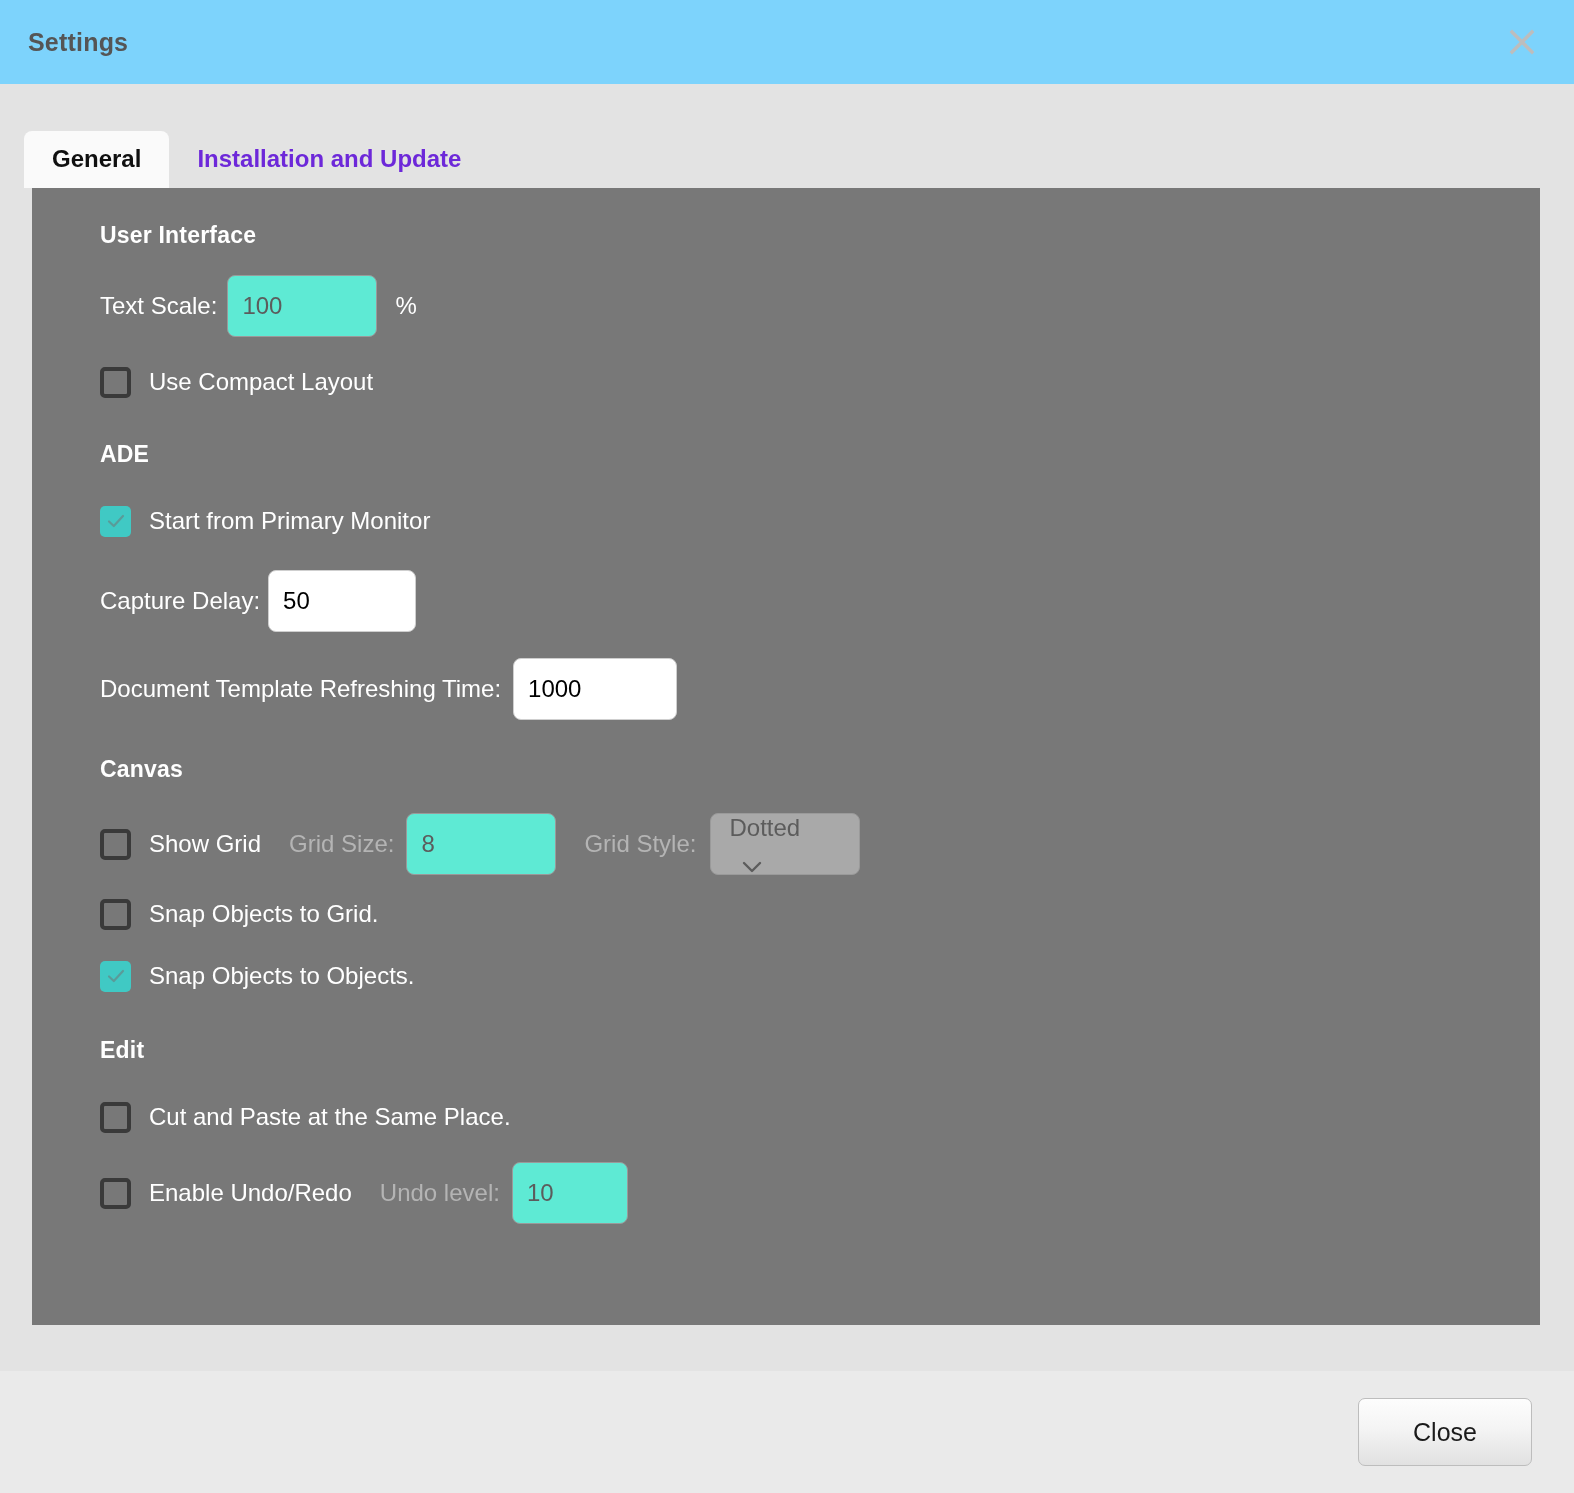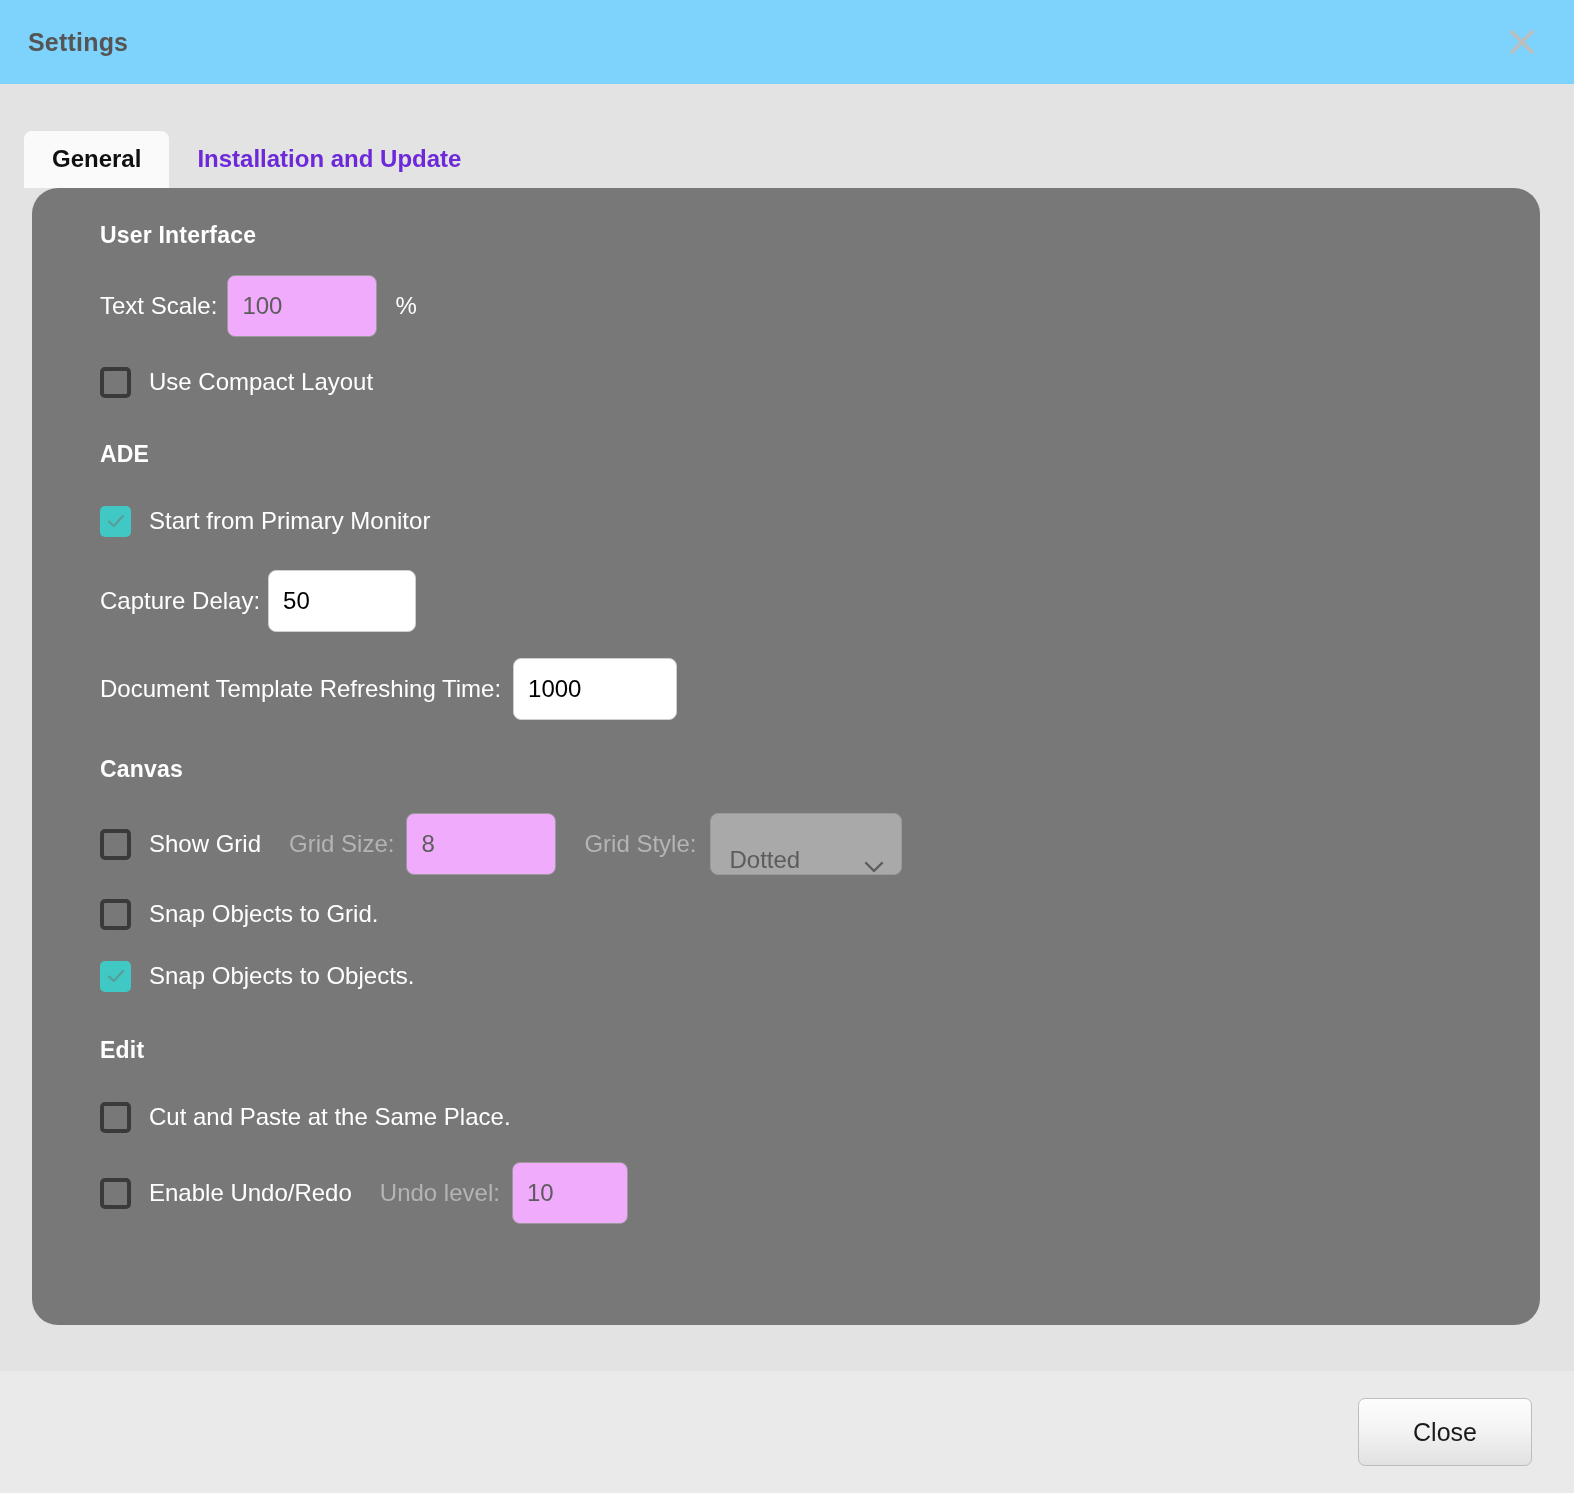--- a/index.html
+++ b/index.html
@@ -74,21 +74,20 @@
   .panel-wrap {
     background: #e3e3e3;
     padding: 0 34px 0 32px;
   }
   .panel {
     background: #787878;
     height: 1137px;
     box-sizing: border-box;
     padding: 26px 0 0 0;
     overflow: hidden;
-    border-radius: 26px;
   }
 
   .group-title {
     color: #ffffff;
     font-size: 23px;
     font-weight: bold;
     margin: 0 0 0 68px;
     padding: 8px 0 4px 0;
     letter-spacing: 0.2px;
   }
@@ -135,48 +134,49 @@
     font-family: "Liberation Sans", sans-serif;
     padding: 0 14px;
     outline: none;
   }
   .input.enabled {
     background: #ffffff;
     border: 1px solid #cfcfcf;
     color: #000000;
   }
   .input.disabled {
-    background: #f0abfc;
+    background: #5eead4;
     border: 1px solid #9a9a9a;
     color: #5c5c5c;
   }
   .input.disabled::placeholder { color: #5c5c5c; opacity: 1; }
 
   .w-textscale  { width: 150px; margin-left: 10px; }
   .w-capture    { width: 148px; margin-left: 8px; }
   .w-doctmpl    { width: 164px; margin-left: 12px; }
   .w-gridsize   { width: 150px; margin-left: 12px; }
   .w-undolevel  { width: 116px; margin-left: 12px; }
 
   
   .select {
     box-sizing: border-box;
     height: 62px;
-    width: 192px;
+    width: 150px;
     margin-left: 14px;
     border-radius: 8px;
     background: #a9a9a9;
     border: 1px solid #9a9a9a;
     color: #5c5c5c;
     font-size: 24px;
     display: flex;
-    align-items: flex-end;
+    align-items: flex-start;
     justify-content: space-between;
     padding: 0 16px 0 18px;
     cursor: default;
+    flex-direction: column;
   }
   .select .chev { display: flex; align-items: center; margin-left: 12px; }
 
   
   .cb {
     box-sizing: border-box;
     width: 31px;
     height: 31px;
     border-radius: 5px;
     flex: none;

